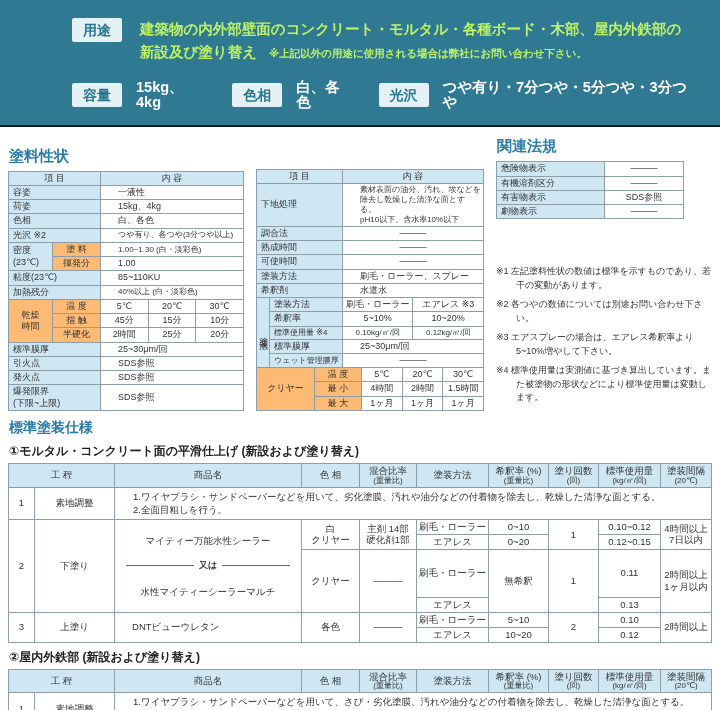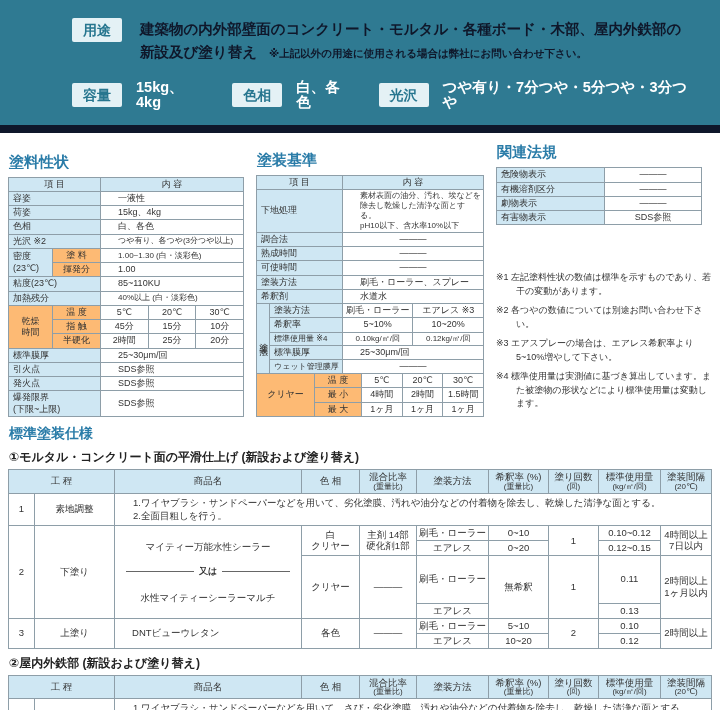--- a/index.html
+++ b/index.html
@@ -1,23 +1,23 @@
 <!DOCTYPE html>
 <html><head>
 <meta charset="utf-8">
 <style>
   html,body{margin:0;padding:0;}
   body{width:720px;height:710px;overflow:hidden;background:#fff;
        font-family:"Liberation Sans","DejaVu Sans",sans-serif;color:#333;}
   
-  .band{background:#2F7A92;padding:18px 0 16px 0;border-bottom:8px solid #0f172a;}
+  .band{background:#2F7A92;padding:18px 0 16px 0;border-bottom:2px solid #0f172a;}
   .band-row{display:flex;align-items:flex-start;margin-left:72px;}
   .badge{background:#E4F1F5;color:#27768F;font-weight:bold;font-size:14px;
          padding:5px 11px;border-radius:2px;flex:none;line-height:1;}
-  .usage-text{margin-left:18px;color:#0f172a;font-weight:bold;font-size:14.5px;line-height:1.6;}
+  .usage-text{margin-left:18px;color:#bef264;font-weight:bold;font-size:14.5px;line-height:1.6;}
   .u-note{font-size:10.5px;font-weight:bold;margin-left:8px;}
   .row2{margin-top:16px;align-items:center;}
   .band-val{color:#fff;font-weight:bold;font-size:14.5px;margin:0 26px 0 14px;line-height:1;}
   
   .content{padding:8px 8px 0 8px;}
   .cols{display:flex;gap:12px;align-items:flex-end;}
   .col-left{width:236px;flex:none;}
   .col-mid{width:228px;flex:none;}
   .col-right{flex:1;min-width:0;}
   .sec-title{color:#2A7CA8;font-size:15px;font-weight:bold;margin:2px 0 5px 1px;}
@@ -160,21 +160,20 @@
         <tr>
               <td colspan="2" class="lbl">爆発限界
 (下限~上限)</td>
             <td colspan="3" class="vleft">SDS参照</td>
             </tr>
       </tbody>
         </table>
     </div>
 
     <div class="col-mid">
-      <div class="sec-title">塗装基準</div>
       <table>
         <colgroup>
             <col style="width:13px">
             <col style="width:73px">
             <col>
             <col>
             <col>
             <col>
             <col>
             <col>
@@ -262,41 +261,41 @@
             <td>1ヶ月</td>
             <td>1ヶ月</td>
             <td>1ヶ月</td>
             </tr>
       </tbody>
         </table>
     </div>
 
     <div class="col-right">
       <div class="sec-title">関連法規</div>
-      <table style="width:206px">
+      <table style="width:188px">
         <colgroup>
             <col style="width:108px">
             <col>
           </colgroup>
         <tbody>
             <tr>
               <td class="lbl">危険物表示</td>
             <td>―――</td>
             </tr>
         <tr>
               <td class="lbl">有機溶剤区分</td>
             <td>―――</td>
             </tr>
         <tr>
+              <td class="lbl">有害物表示</td>
+            <td>SDS参照</td>
+            </tr>
+        <tr>
               <td class="lbl">劇物表示</td>
             <td>―――</td>
-            </tr>
-        <tr>
-              <td class="lbl">有害物表示</td>
-            <td>SDS参照</td>
             </tr>
       </tbody>
         </table>
       <div class="side-notes">
         <div class="note-line">※1 左記塗料性状の数値は標準を示すものであり、若干の変動があります。</div>
         <div class="note-line">※2 各つやの数値については別途お問い合わせ下さい。</div>
         <div class="note-line">※3 エアスプレーの場合は、エアレス希釈率より5~10%増やして下さい。</div>
         <div class="note-line">※4 標準使用量は実測値に基づき算出しています。また被塗物の形状などにより標準使用量は変動します。</div>
       </div>
     </div>

